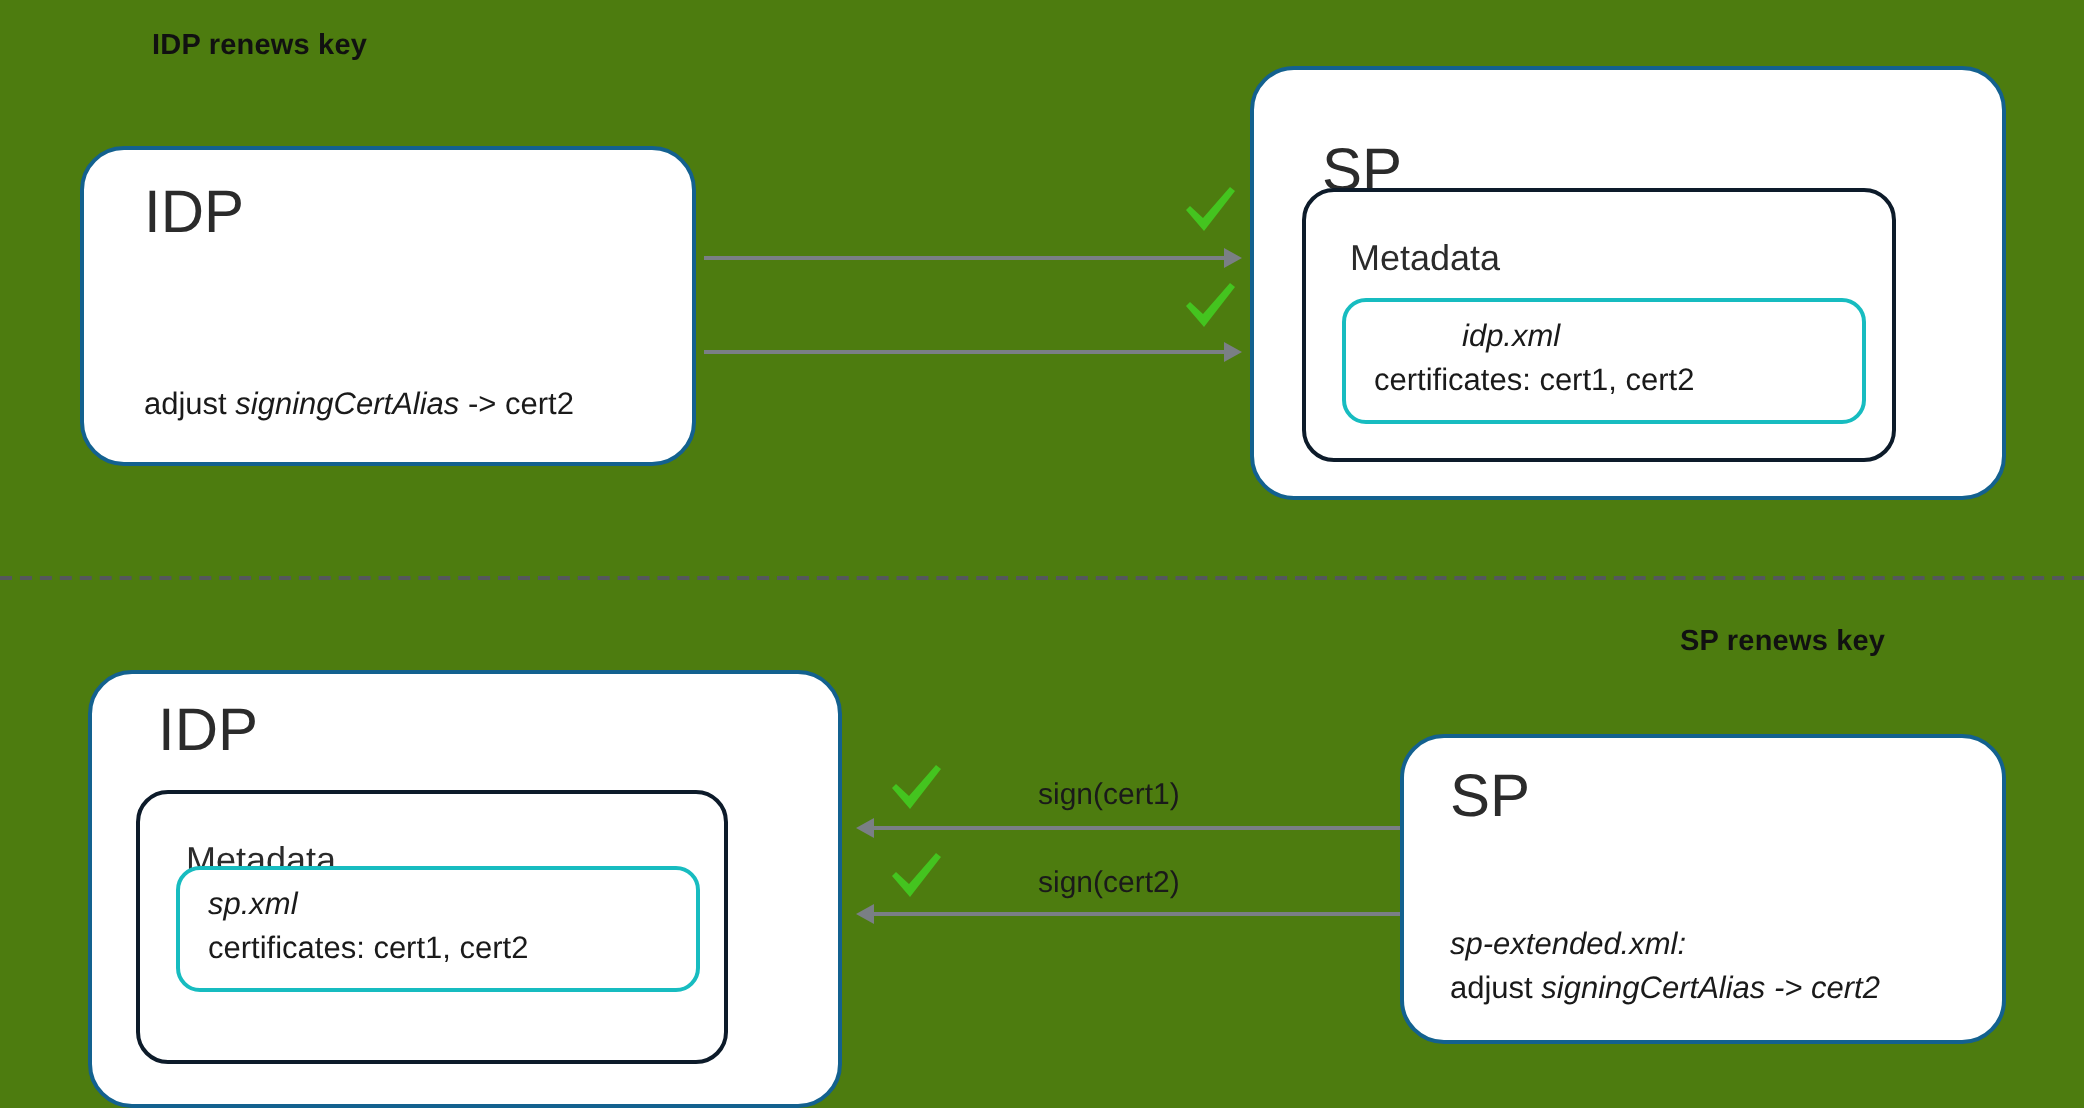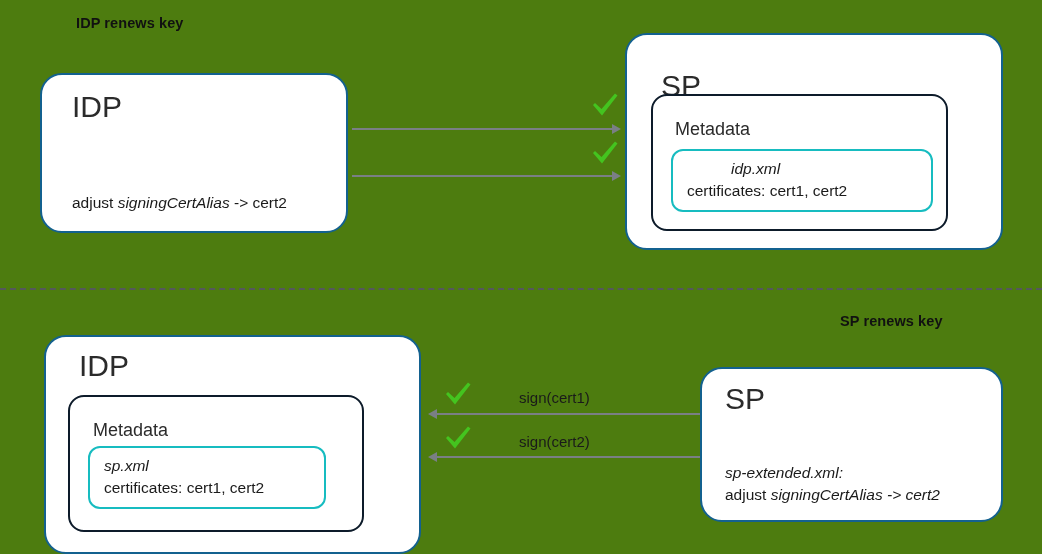--- a/index.html
+++ b/index.html
@@ -145,21 +145,21 @@
   <div class="divider" style="top:288px;"></div>
 
   <div class="abs section-title" style="left:840px; top:313px;">SP renews key</div>
 
   <div class="abs box-outer" style="left:44px; top:335px; width:377px; height:219px;">
     <div class="abs entity-title" style="left:33px; top:14px;">IDP</div>
 
     <div class="abs box-meta" style="left:22px; top:58px; width:296px; height:137px;">
       <div class="abs meta-label" style="left:23px; top:23px;">Metadata</div>
 
-      <div class="abs box-xml" style="left:18px; top:49px; width:238px; height:63px;">
+      <div class="abs box-xml" style="left:18px; top:36px; width:262px; height:63px;">
         <div class="abs body-text" style="left:14px; top:8px; font-style:italic;">sp.xml</div>
         <div class="abs body-text" style="left:14px; top:30px;">certificates: cert1, cert2</div>
       </div>
     </div>
   </div>
 
   <div class="abs arrow-label" style="left:519px; top:389px;">sign(cert1)</div>
   <div class="arrow-line" style="left:437px; top:413px; width:263px;"></div>
   <div class="arrow-head left" style="left:428px; top:409px;"></div>
   <svg class="check-icon" style="left:444px; top:381px;" width="28" height="26" viewBox="0 0 28 26">

